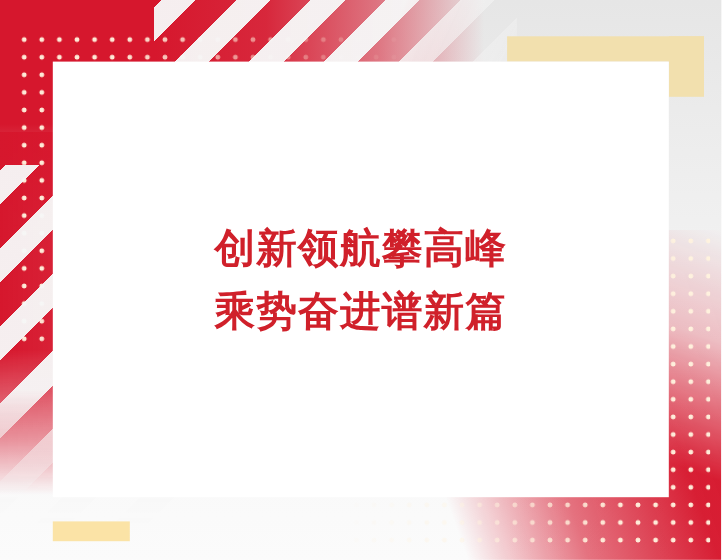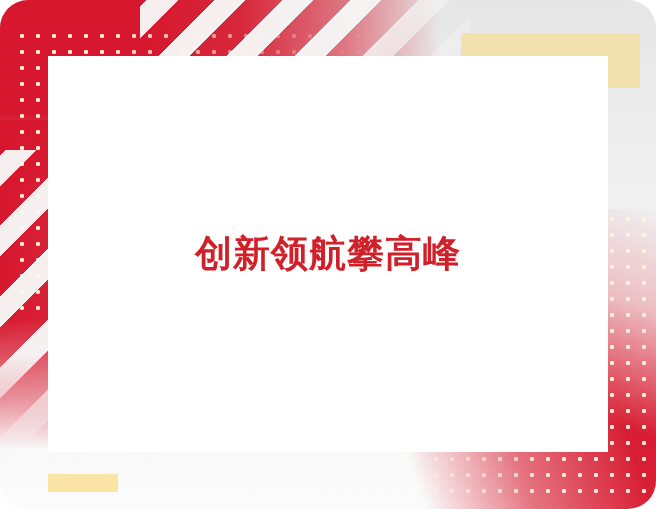--- a/index.html
+++ b/index.html
@@ -8,21 +8,20 @@
     background: #ffffff;
   }
 
   #slide {
     position: relative;
     width: 656px;
     height: 509px;
     overflow: hidden;
     font-family: "Liberation Sans", "DejaVu Sans", sans-serif;
     background: linear-gradient(180deg, #e6e6e6 0%, #efefef 35%, #f7f7f7 70%, #fbfbfb 100%);
-    border-radius: 28px;
   }
 
   
   .tl-red {
     position: absolute;
     left: 0;
     top: 0;
     width: 440px;
     height: 205px;
     background:
@@ -198,15 +197,16 @@
       mask-image:linear-gradient(288deg,#000 0%,#000 22%,rgba(0,0,0,0.5) 52%,rgba(0,0,0,0.08) 78%,rgba(0,0,0,0) 100%);"></div>
 
   <div class="gold-corner"></div>
 
   <div class="card"></div>
 
   <div class="gold-bar"></div>
 
   <div class="title-wrap">
     <div class="title-line">创新领航攀高峰</div>
+    <div class="title-line">乘势奋进谱新篇</div>
   </div>
 
 </div>
 
 </body></html>

